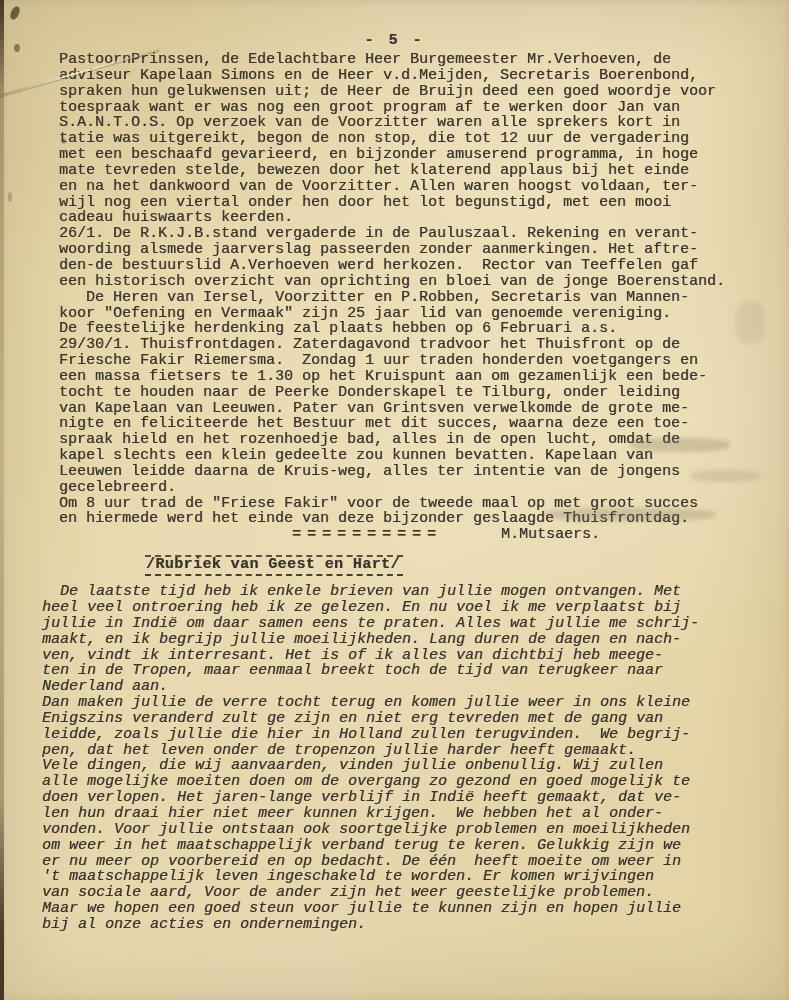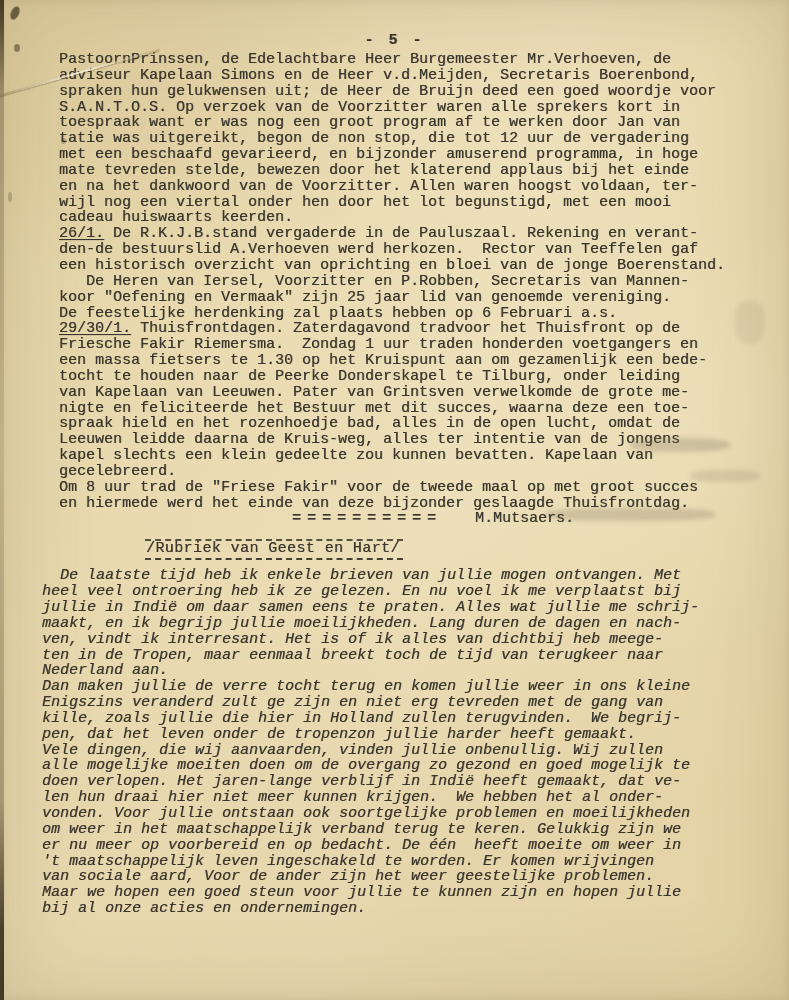--- a/index.html
+++ b/index.html
@@ -45,27 +45,27 @@
   .sm2{left:545px;top:508px;width:170px;height:13px;}
   .sm3{left:690px;top:470px;width:70px;height:12px;opacity:.7;}
   .sm4{left:735px;top:300px;width:30px;height:44px;opacity:.45;}
   .pageno{
     position:absolute;top:33px;left:0;width:100%;text-align:center;
     font-weight:bold;letter-spacing:3px;
   }
   .sec1{margin:52px 0 0 59px;}
   .sec2{margin-left:42px;font-style:italic;}
   .line{white-space:pre;}
-  .ul{text-decoration:underline;text-underline-offset:2px;}
+  .ul{text-underline-offset:2px;}
   .divider-row{position:relative;height:16px;margin-left:59px;}
   .divider{position:absolute;left:233px;top:0;font-weight:bold;letter-spacing:6px;}
-  .byline{position:absolute;left:416px;top:0;}
+  .byline{position:absolute;left:442px;top:0;}
   .heading-wrap{margin:12px 0 8px 145px;}
   .heading{
-    display:inline-block;font-weight:normal;letter-spacing:0.4px;
+    display:inline-block;font-weight:bold;letter-spacing:0.4px;
     border-top:2px dashed rgba(62,56,44,0.85);
     border-bottom:2px dashed rgba(62,56,44,0.95);
     padding:0 3px 1px 1px;
   }
 </style>
 </head>
 <body>
 
 <div class="page">
   <div class="edge-left"></div>
@@ -78,43 +78,44 @@
   <div class="smudge sm2"></div>
   <div class="smudge sm3"></div>
   <div class="smudge sm4"></div>
 
   <div class="pageno">- 5 -</div>
 
   <div class="sec1" id="sec1">
       <div class="line">PastoornPrinssen, de Edelachtbare Heer Burgemeester Mr.Verhoeven, de</div>
       <div class="line">adviseur Kapelaan Simons en de Heer v.d.Meijden, Secretaris Boerenbond,</div>
       <div class="line">spraken hun gelukwensen uit; de Heer de Bruijn deed een goed woordje voor</div>
+      <div class="line">toespraak want er was nog een groot program af te werken door Jan van</div>
       <div class="line">S.A.N.T.O.S. Op verzoek van de Voorzitter waren alle sprekers kort in</div>
-      <div class="line">toespraak want er was nog een groot program af te werken door Jan van</div>
       <div class="line">tatie was uitgereikt, begon de non stop, die tot 12 uur de vergadering</div>
       <div class="line">met een beschaafd gevarieerd, en bijzonder amuserend programma, in hoge</div>
       <div class="line">mate tevreden stelde, bewezen door het klaterend applaus bij het einde</div>
       <div class="line">en na het dankwoord van de Voorzitter. Allen waren hoogst voldaan, ter-</div>
       <div class="line">wijl nog een viertal onder hen door het lot begunstigd, met een mooi</div>
       <div class="line">cadeau huiswaarts keerden.</div>
       <div class="line"><span class="ul">26/1.</span> De R.K.J.B.stand vergaderde in de Pauluszaal. Rekening en verant-</div>
+      <div class="line">woording alsmede jaarverslag passeerden zonder aanmerkingen. Het aftre-</div>
       <div class="line">den-de bestuurslid A.Verhoeven werd herkozen.  Rector van Teeffelen gaf</div>
       <div class="line">een historisch overzicht van oprichting en bloei van de jonge Boerenstand.</div>
       <div class="line">   De Heren van Iersel, Voorzitter en P.Robben, Secretaris van Mannen-</div>
       <div class="line">koor "Oefening en Vermaak" zijn 25 jaar lid van genoemde vereniging.</div>
       <div class="line">De feestelijke herdenking zal plaats hebben op 6 Februari a.s.</div>
       <div class="line"><span class="ul">29/30/1.</span> Thuisfrontdagen. Zaterdagavond tradvoor het Thuisfront op de</div>
       <div class="line">Friesche Fakir Riemersma.  Zondag 1 uur traden honderden voetgangers en</div>
       <div class="line">een massa fietsers te 1.30 op het Kruispunt aan om gezamenlijk een bede-</div>
       <div class="line">tocht te houden naar de Peerke Donderskapel te Tilburg, onder leiding</div>
       <div class="line">van Kapelaan van Leeuwen. Pater van Grintsven verwelkomde de grote me-</div>
       <div class="line">nigte en feliciteerde het Bestuur met dit succes, waarna deze een toe-</div>
       <div class="line">spraak hield en het rozenhoedje bad, alles in de open lucht, omdat de</div>
+      <div class="line">kapel slechts een klein gedeelte zou kunnen bevatten. Kapelaan van</div>
       <div class="line">Leeuwen leidde daarna de Kruis-weg, alles ter intentie van de jongens</div>
-      <div class="line">kapel slechts een klein gedeelte zou kunnen bevatten. Kapelaan van</div>
       <div class="line">gecelebreerd.</div>
       <div class="line">Om 8 uur trad de "Friese Fakir" voor de tweede maal op met groot succes</div>
       <div class="line">en hiermede werd het einde van deze bijzonder geslaagde Thuisfrontdag.</div>
     </div>
 
   <div class="divider-row">
     <span class="divider">==========</span>
     <span class="byline">M.Mutsaers.</span>
   </div>
 
@@ -125,21 +126,21 @@
   <div class="sec2" id="sec2">
       <div class="line">  De laatste tijd heb ik enkele brieven van jullie mogen ontvangen. Met</div>
       <div class="line">heel veel ontroering heb ik ze gelezen. En nu voel ik me verplaatst bij</div>
       <div class="line">jullie in Indië om daar samen eens te praten. Alles wat jullie me schrij-</div>
       <div class="line">maakt, en ik begrijp jullie moeilijkheden. Lang duren de dagen en nach-</div>
       <div class="line">ven, vindt ik interresant. Het is of ik alles van dichtbij heb meege-</div>
       <div class="line">ten in de Tropen, maar eenmaal breekt toch de tijd van terugkeer naar</div>
       <div class="line">Nederland aan.</div>
       <div class="line">Dan maken jullie de verre tocht terug en komen jullie weer in ons kleine</div>
       <div class="line">Enigszins veranderd zult ge zijn en niet erg tevreden met de gang van</div>
-      <div class="line">kille, zoals jullie die hier in Holland zullen terugvinden.  We begrij-</div>
+      <div class="line">leidde, zoals jullie die hier in Holland zullen terugvinden.  We begrij-</div>
       <div class="line">pen, dat het leven onder de tropenzon jullie harder heeft gemaakt.</div>
       <div class="line">Vele dingen, die wij aanvaarden, vinden jullie onbenullig. Wij zullen</div>
       <div class="line">alle mogelijke moeiten doen om de overgang zo gezond en goed mogelijk te</div>
       <div class="line">doen verlopen. Het jaren-lange verblijf in Indië heeft gemaakt, dat ve-</div>
       <div class="line">len hun draai hier niet meer kunnen krijgen.  We hebben het al onder-</div>
       <div class="line">vonden. Voor jullie ontstaan ook soortgelijke problemen en moeilijkheden</div>
       <div class="line">om weer in het maatschappelijk verband terug te keren. Gelukkig zijn we</div>
       <div class="line">er nu meer op voorbereid en op bedacht. De één  heeft moeite om weer in</div>
       <div class="line">'t maatschappelijk leven ingeschakeld te worden. Er komen wrijvingen</div>
       <div class="line">van sociale aard, Voor de ander zijn het weer geestelijke problemen.</div>

